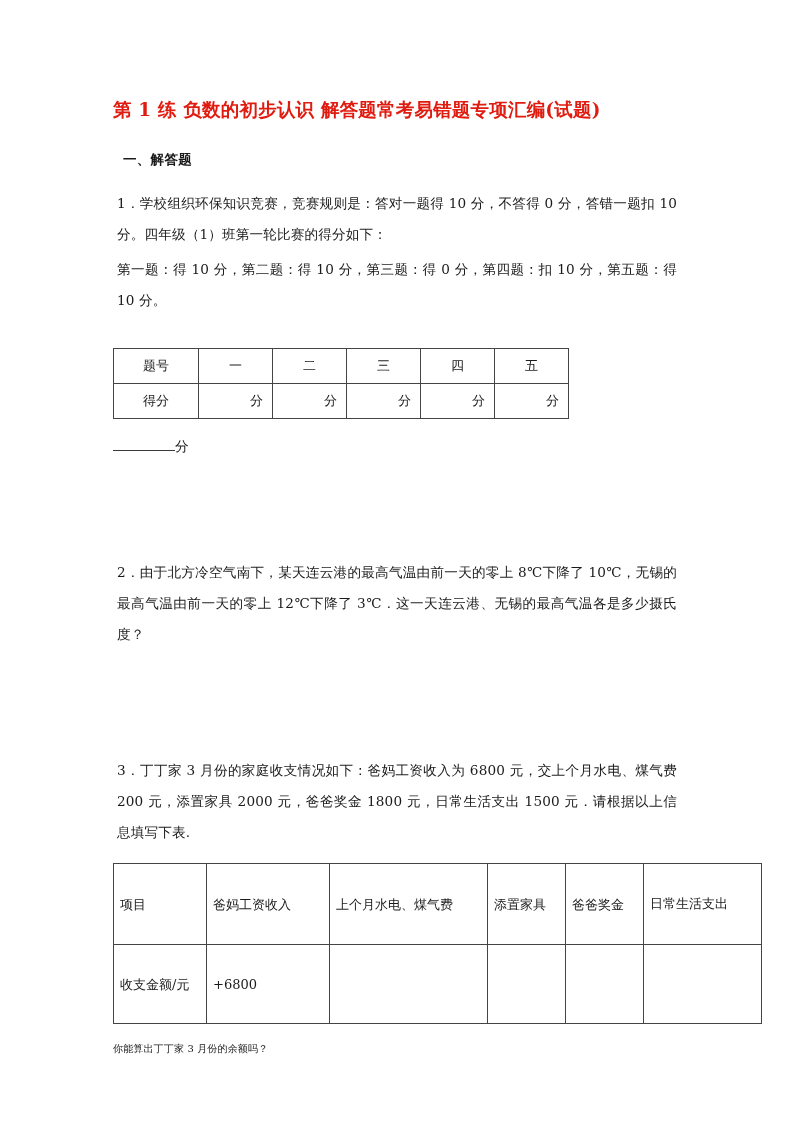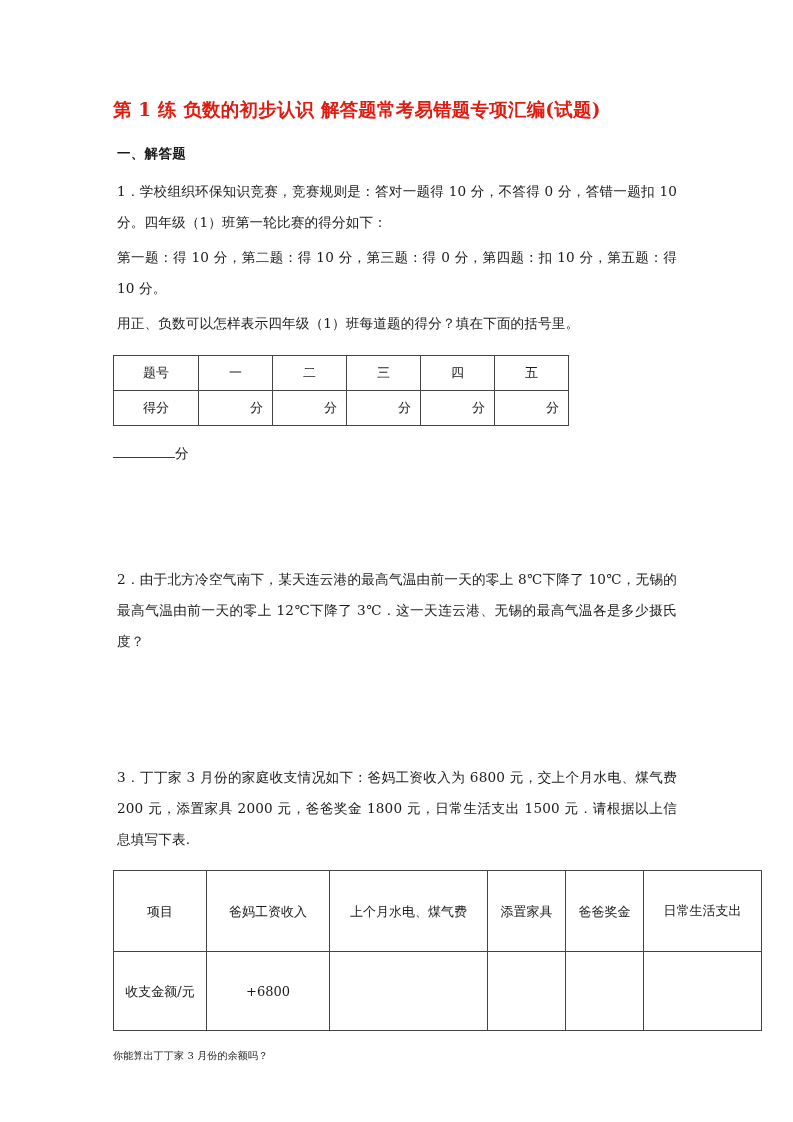--- a/index.html
+++ b/index.html
@@ -36,21 +36,21 @@
     font-size: 18.5px;
     font-weight: bold;
     color: #e01b10;
     line-height: 1.35;
     letter-spacing: 0.2px;
     white-space: nowrap;
   }
 
   
   .section-heading {
-    margin: 4px;
+    margin: 10px;
     padding-top: 16px;
     font-size: 13.5px;
     font-weight: bold;
     line-height: 1.5;
     letter-spacing: 0.3px;
   }
 
   
   .q-block {
     margin: 0;
@@ -94,36 +94,36 @@
   table.grid td {
     border: 1px solid #444;
     padding: 3px 6px;
     vertical-align: middle;
     line-height: 22px;
   }
 
   
   #table-scores {
     width: 379px;
-    margin-top: 16px;
+    margin-top: 32px;
   }
   #table-scores td {
     height: 28px;
   }
   #table-scores .c-label  { width: 72px;  text-align: center; }
   #table-scores .c-num    { width: 61px;  text-align: center; }
   #table-scores .c-score  { width: 61px;  text-align: right; padding-right: 9px; }
 
   
   #table-budget {
     width: 570px;
     margin-top: 15px;
   }
   #table-budget td {
-    text-align: center;
+    text-align: left;
     line-height: 25px;
   }
   #table-budget tr.head td { height: 74px; }
   #table-budget tr.body td { height: 72px; }
   #table-budget .cb-0 { width: 80px; }
   #table-budget .cb-1 { width: 110px; }
   #table-budget .cb-2 { width: 145px; }
   #table-budget .cb-3 { width: 65px; }
   #table-budget .cb-4 { width: 65px; }
   #table-budget .cb-5 { width: 105px; font-family: Liberation Mono, monospace; }
@@ -141,21 +141,20 @@
 
 <div class="page">
 
   <h1 class="doc-title">第 1 练 负数的初步认识 解答题常考易错题专项汇编(试题)</h1>
 
   <h2 class="section-heading">一、解答题</h2>
 
   <div class="q-block">
     <p class="para first-line">1．学校组织环保知识竞赛，竞赛规则是：答对一题得 10 分，不答得 0 分，答错一题扣 10 分。四年级（1）班第一轮比赛的得分如下：</p>
     <p class="para">第一题：得 10 分，第二题：得 10 分，第三题：得 0 分，第四题：扣 10 分，第五题：得 10 分。</p>
-    <p class="para">用正、负数可以怎样表示四年级（1）班每道题的得分？填在下面的括号里。</p>
 
     <table class="grid" id="table-scores">
       <tbody>
         <tr>
           <td class="c-label">题号</td>
           <td class="c-num">一</td>
           <td class="c-num">二</td>
           <td class="c-num">三</td>
           <td class="c-num">四</td>
           <td class="c-num">五</td>

